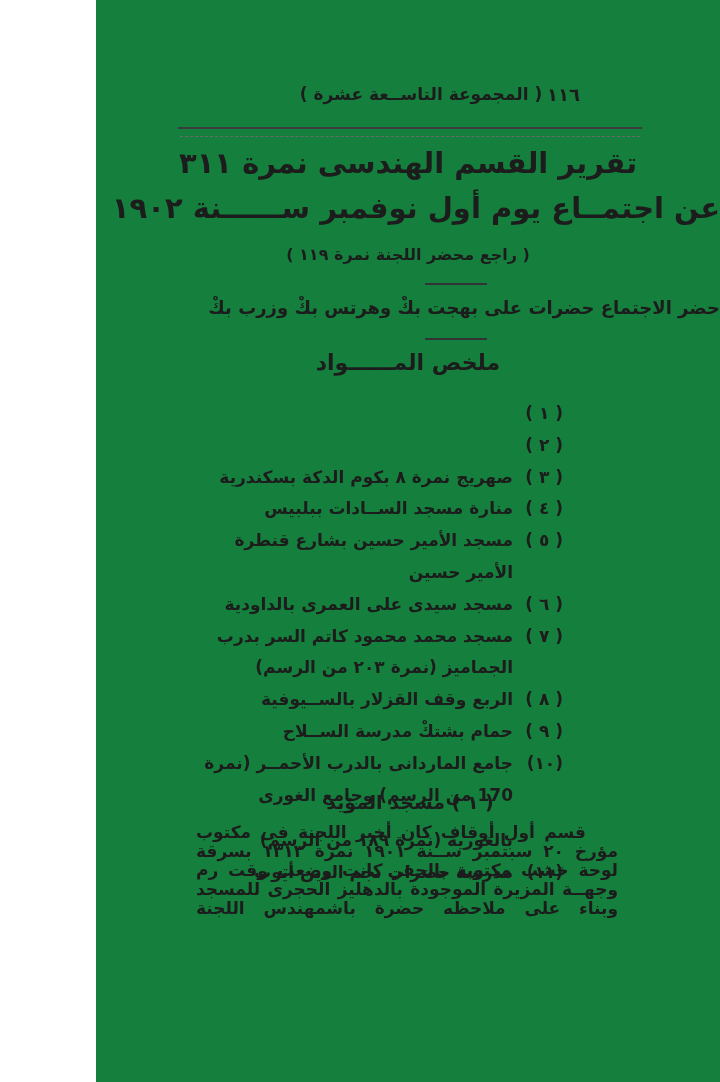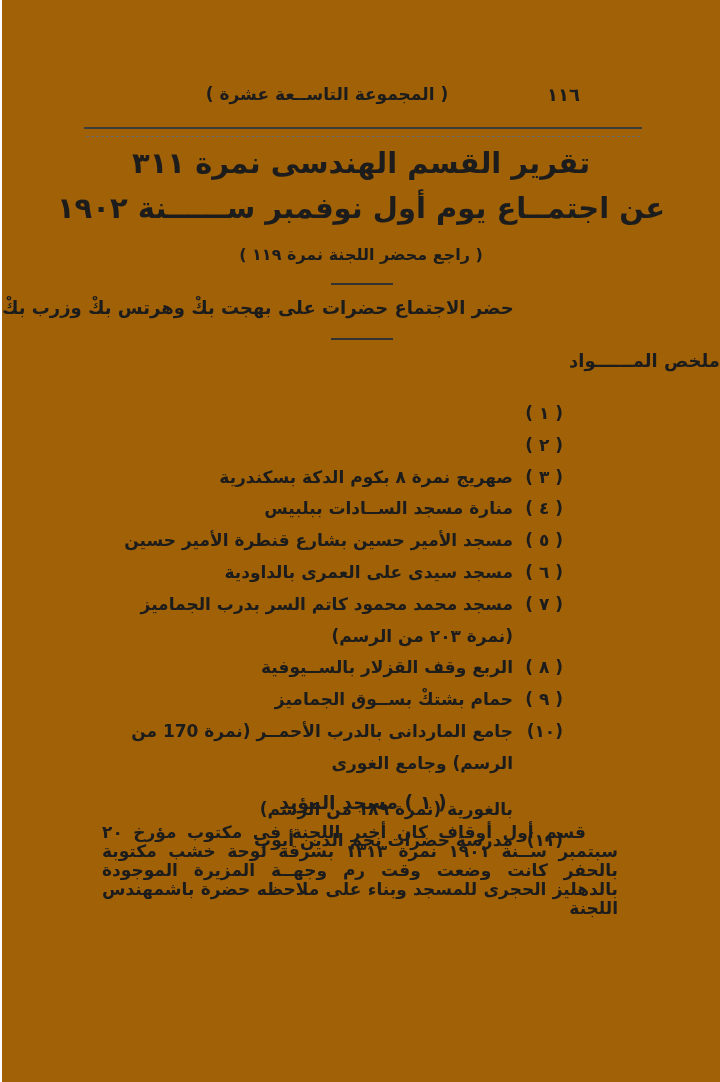--- a/index.html
+++ b/index.html
@@ -4,22 +4,22 @@
 <style>
   html,body{margin:0;padding:0;}
   body{
     width:720px;height:1082px;
     background:#ffffff;
     font-family:"DejaVu Sans", sans-serif;
     color:#1c1c1c;
     -webkit-font-smoothing:antialiased;
   }
   .page{
-    position:relative;width:718px;height:1082px;
-    background:#a16207;overflow:hidden;direction:rtl;
+    position:relative;width:624px;height:1082px;
+    background:#15803d;overflow:hidden;direction:rtl;
   }
   
   .collection{
     position:absolute;top:84px;left:125px;width:400px;
     text-align:center;font-size:17px;font-weight:bold;letter-spacing:.5px;
   }
   .pagenum{
     position:absolute;top:84px;right:140px;
     font-size:18px;font-weight:bold;
   }
@@ -30,41 +30,41 @@
   .rule-b{
     position:absolute;top:136px;left:84px;right:80px;height:0;
     border-top:1.5px dashed #6a6a6a;
   }
   
   .title1{
     position:absolute;top:146px;left:0;right:0;text-align:center;
     font-size:29px;font-weight:bold;
   }
   .title2{
-    position:absolute;top:191px;left:0;right:0;text-align:center;
+    position:absolute;top:191px;left:0;right:0;text-align:right;
     font-size:29px;font-weight:bold;
   }
   .refnote{
     position:absolute;top:245px;left:0;right:0;text-align:center;
     font-size:16px;font-weight:bold;
   }
   .divider{
     position:absolute;height:0;border-top:2.5px solid #333;width:62px;left:329px;
   }
   .div1{top:283px;}
   .div2{top:338px;}
   
   .attendance{
-    position:absolute;top:297px;left:0;right:0;text-align:left;
+    position:absolute;top:297px;left:0;right:0;text-align:right;
     font-size:18px;font-weight:600;
   }
   
   .summary{
-    position:absolute;top:350px;left:0;right:0;
-    font-size:18px;font-weight:bold;
+    position:absolute;top:350px;left:0;right:0;text-align:center;
+    font-size:22px;font-weight:bold;
   }
   
   .list{
     position:absolute;top:398px;right:157px;left:100px;
     font-size:17px;font-weight:600;line-height:31.8px;
   }
   .row{display:flex;}
   .num{flex:0 0 50px;white-space:nowrap;}
   .txt{flex:1;}
   .cont{display:block;margin-top:14px;}
@@ -129,21 +129,21 @@
     <div class="row">
       <span class="num">( ٧ )</span>
       <span class="txt">مسجد محمد محمود كاتم السر بدرب الجماميز (نمرة ٢٠٣ من الرسم)</span>
     </div>
     <div class="row">
       <span class="num">( ٨ )</span>
       <span class="txt">الربع وقف القزلار بالســيوفية</span>
     </div>
     <div class="row">
       <span class="num">( ٩ )</span>
-      <span class="txt">حمام بشتكْ بســوق الجماميز</span>
+      <span class="txt">حمام بشتكْ مدرسة الســلاح</span>
     </div>
     <div class="row">
       <span class="num">(١٠)</span>
       <span class="txt">
         <span>جامع الماردانى بالدرب الأحمــر (نمرة 170 من الرسم) وجامع الغورى</span>
         <span class="cont">بالغورية (نمرة ١٨٩ من الرسم)</span>
       </span>
     </div>
     <div class="row">
       <span class="num">(١١)</span>

